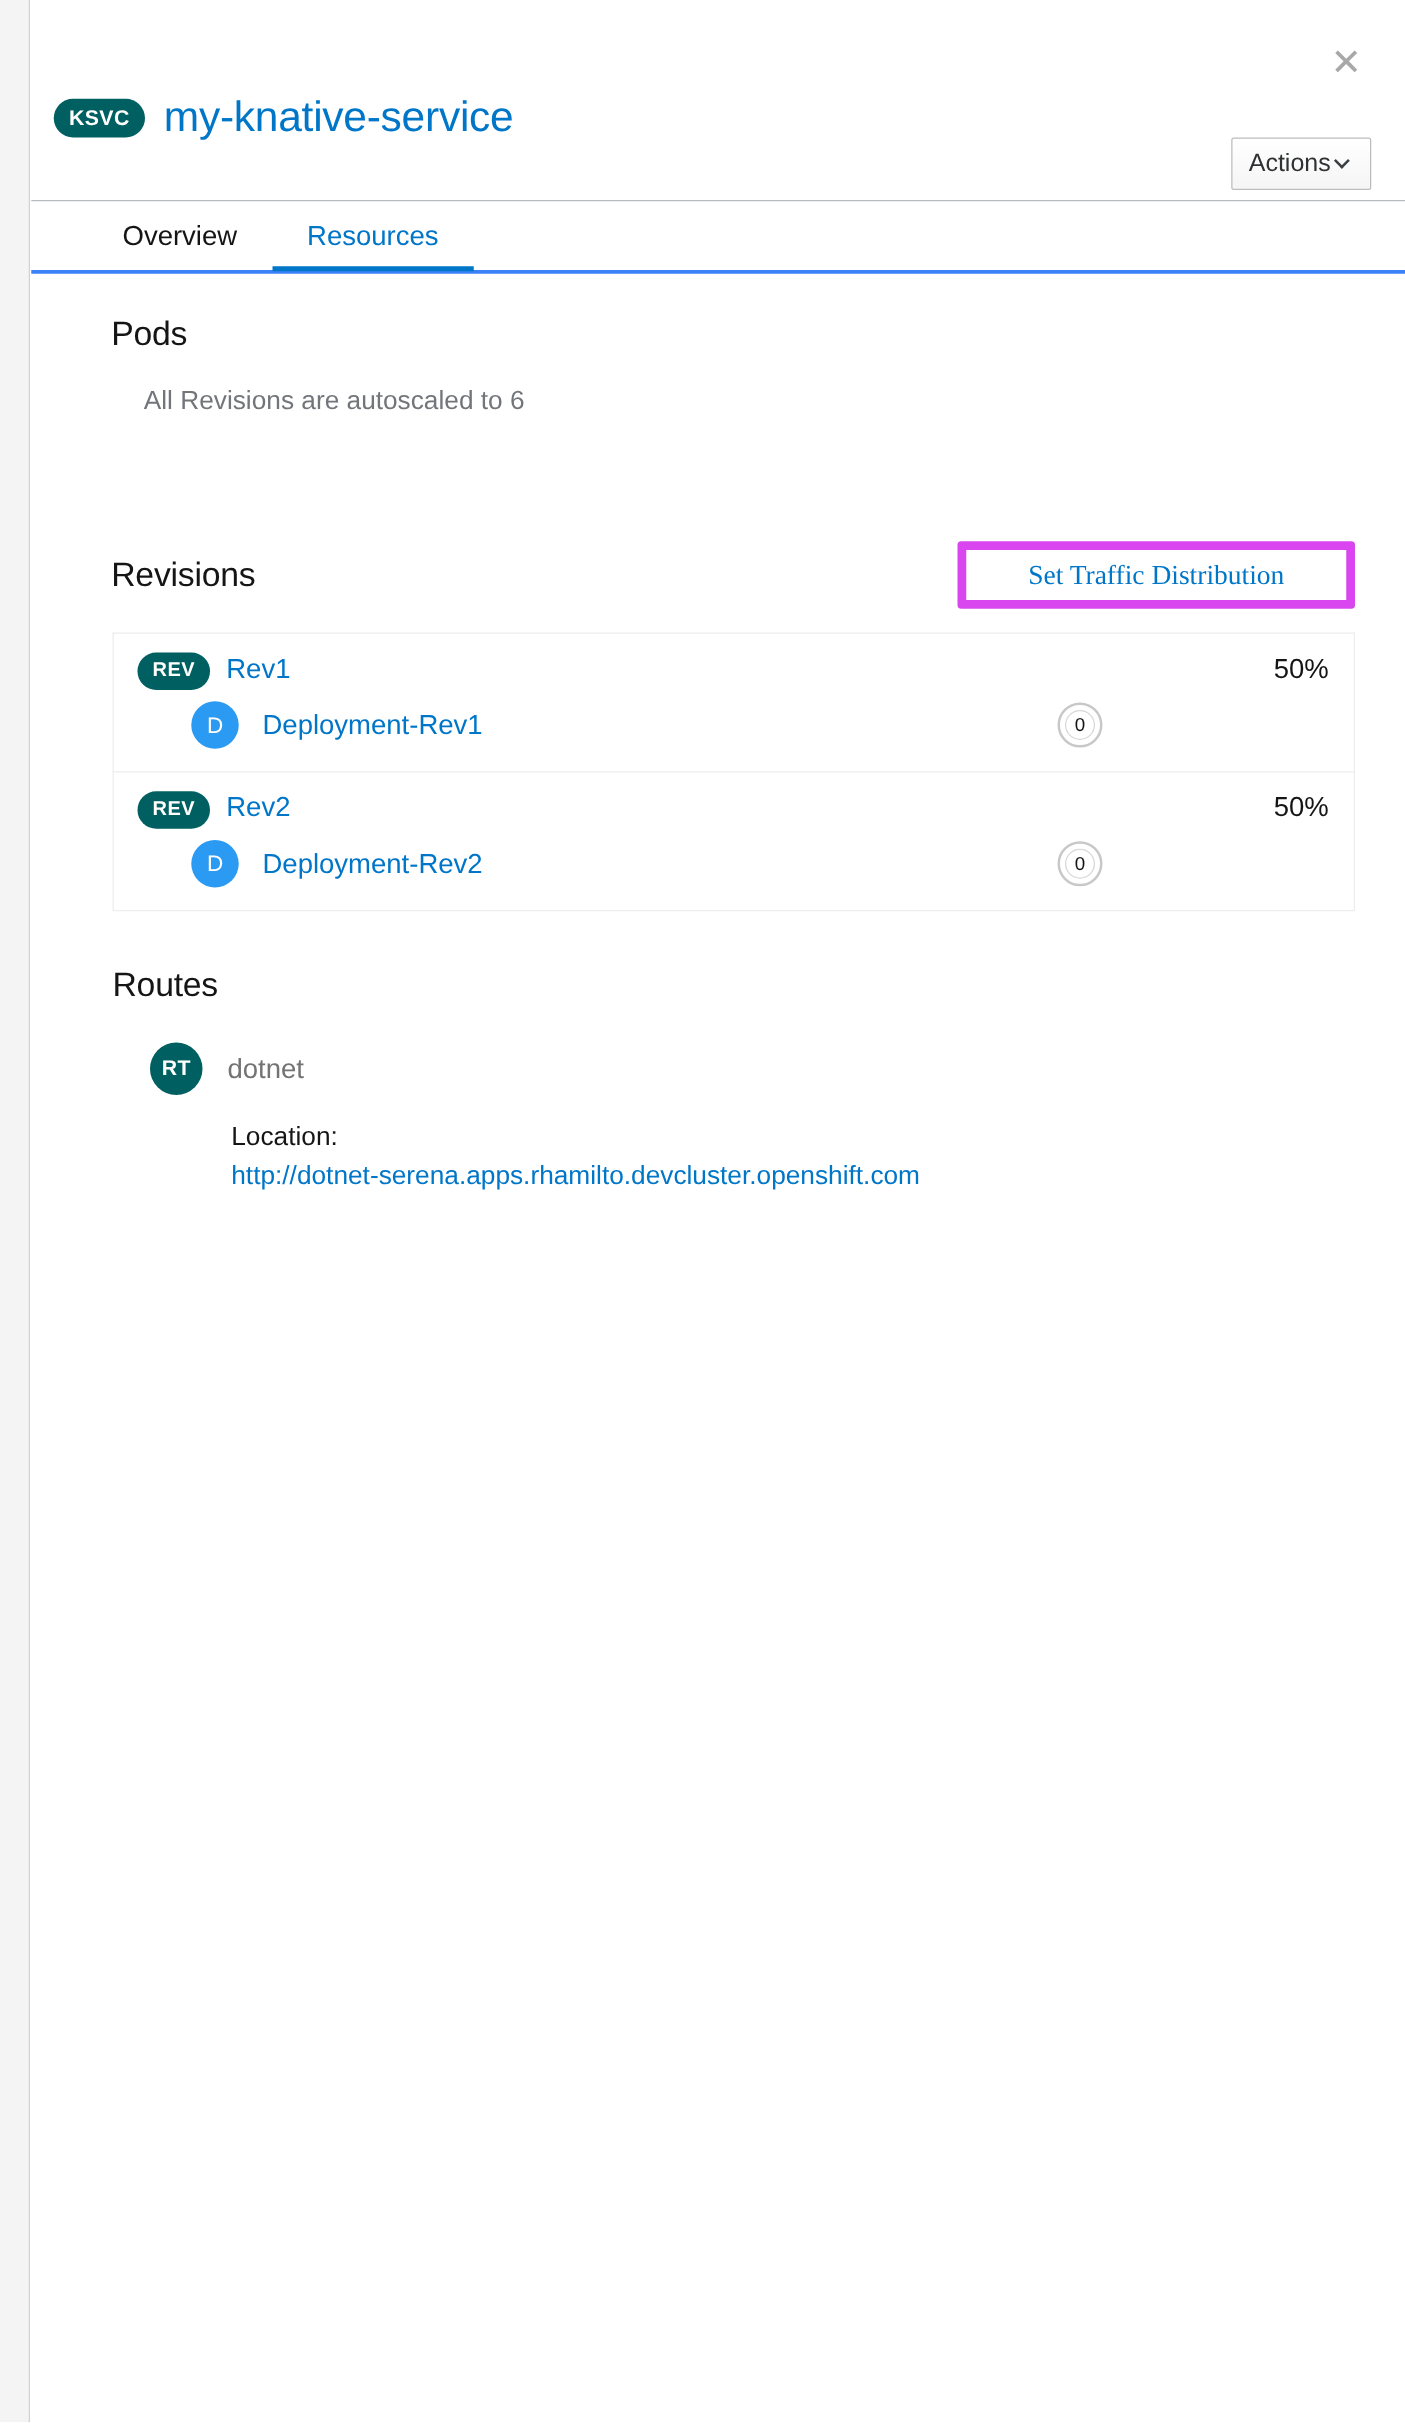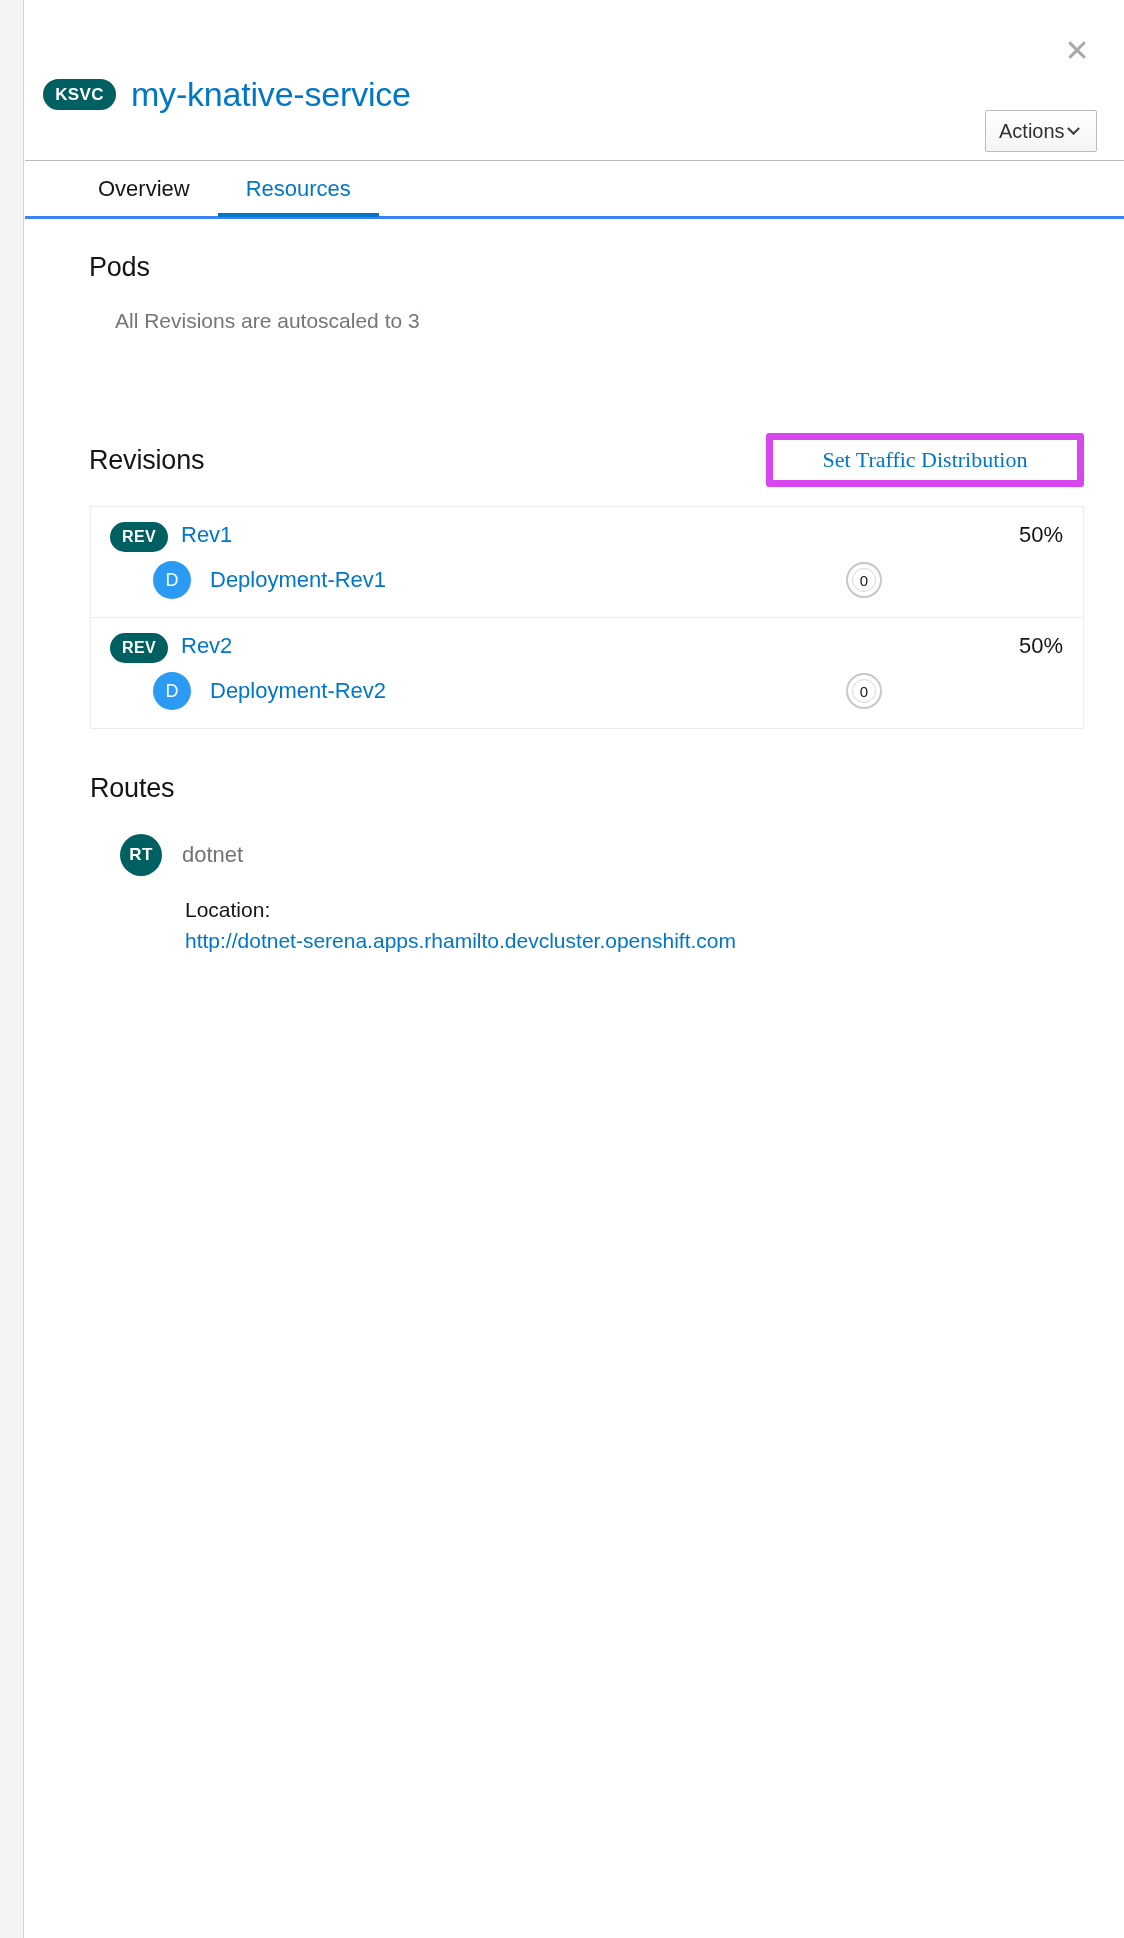--- a/index.html
+++ b/index.html
@@ -321,21 +321,21 @@
 
     <div class="tabs">
       <button class="tab">Overview</button>
       <button class="tab active">Resources</button>
     </div>
 
     <div class="content">
 
       <div class="pods-block">
         <div class="section-title">Pods</div>
-        <div class="pods-msg">All Revisions are autoscaled to 3</div>
+        <div class="pods-msg">All Revisions are autoscaled to 6</div>
       </div>
 
       <div class="revisions-head">
         <div class="section-title">Revisions</div>
         <button class="traffic-btn">Set Traffic Distribution</button>
       </div>
 
       <div class="rev-list">
 
         <div class="rev-group">

